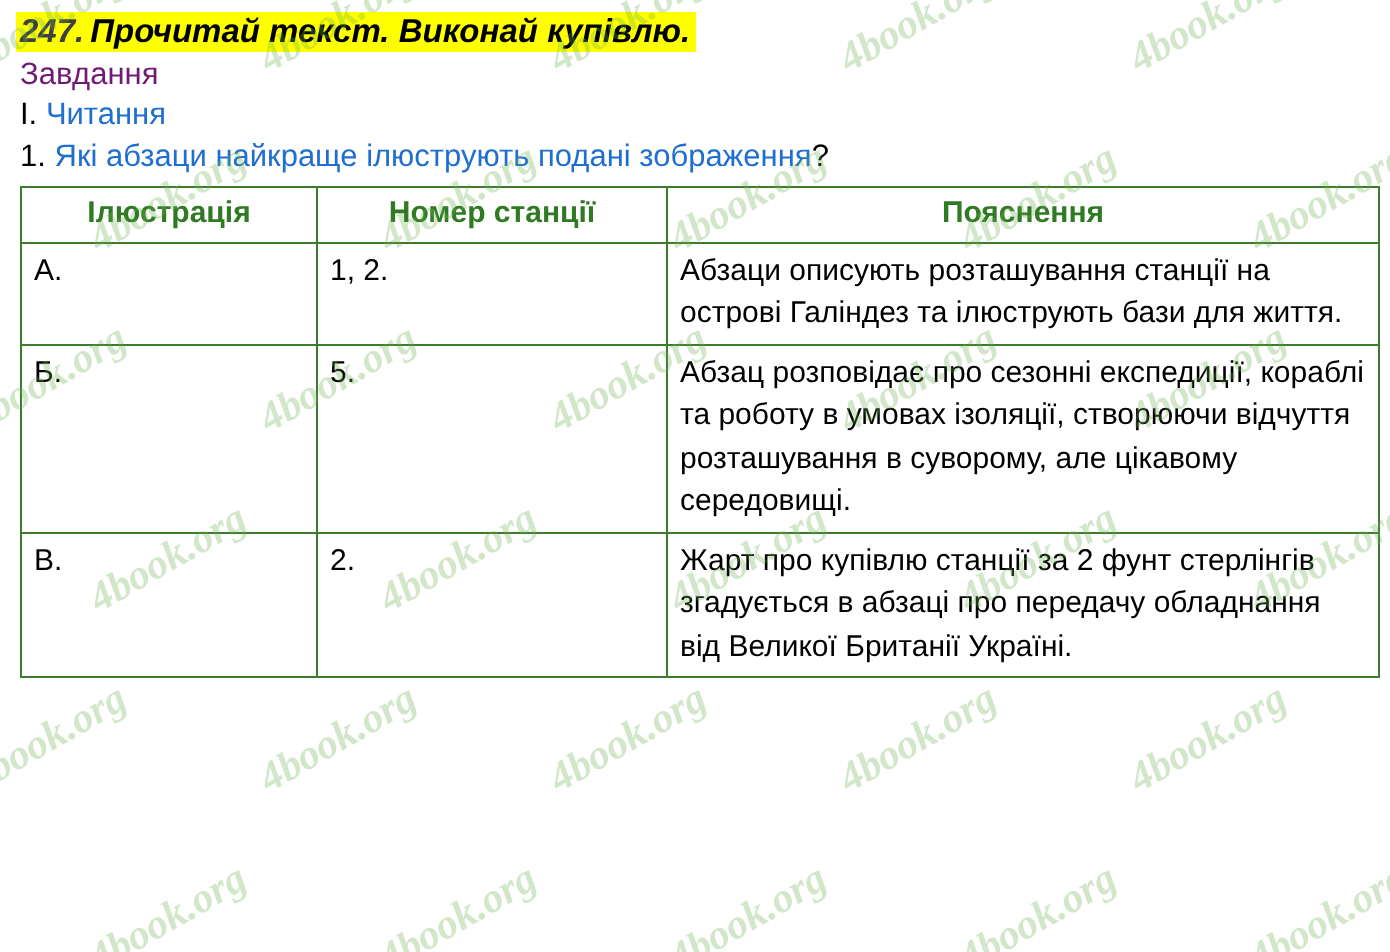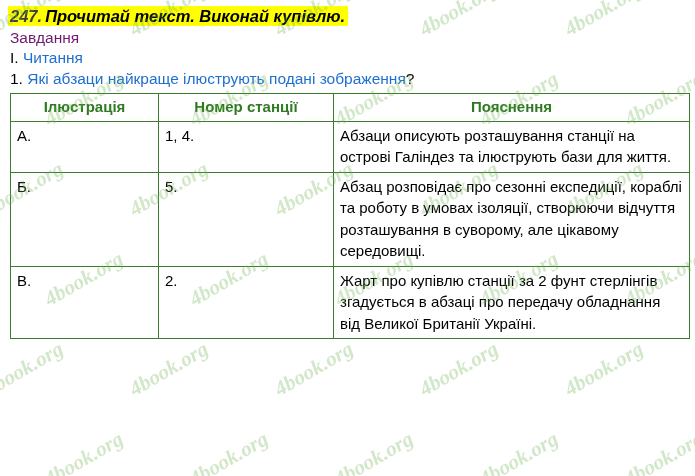--- a/index.html
+++ b/index.html
@@ -152,21 +152,21 @@
     <thead>
       <tr>
         <th>Ілюстрація</th>
         <th>Номер станції</th>
         <th>Пояснення</th>
       </tr>
     </thead>
     <tbody>
       <tr>
         <td class="cell-center-left">А.</td>
-        <td>1, 4.</td>
+        <td>1, 2.</td>
         <td>Абзаци описують розташування станції на острові Галіндез та ілюструють бази для життя.</td>
       </tr>
       <tr>
         <td class="cell-center-left">Б.</td>
         <td>5.</td>
         <td>Абзац розповідає про сезонні експедиції, кораблі та роботу в умовах ізоляції, створюючи відчуття розташування в суворому, але цікавому середовищі.</td>
       </tr>
       <tr>
         <td class="cell-center-left">В.</td>
         <td>2.</td>

